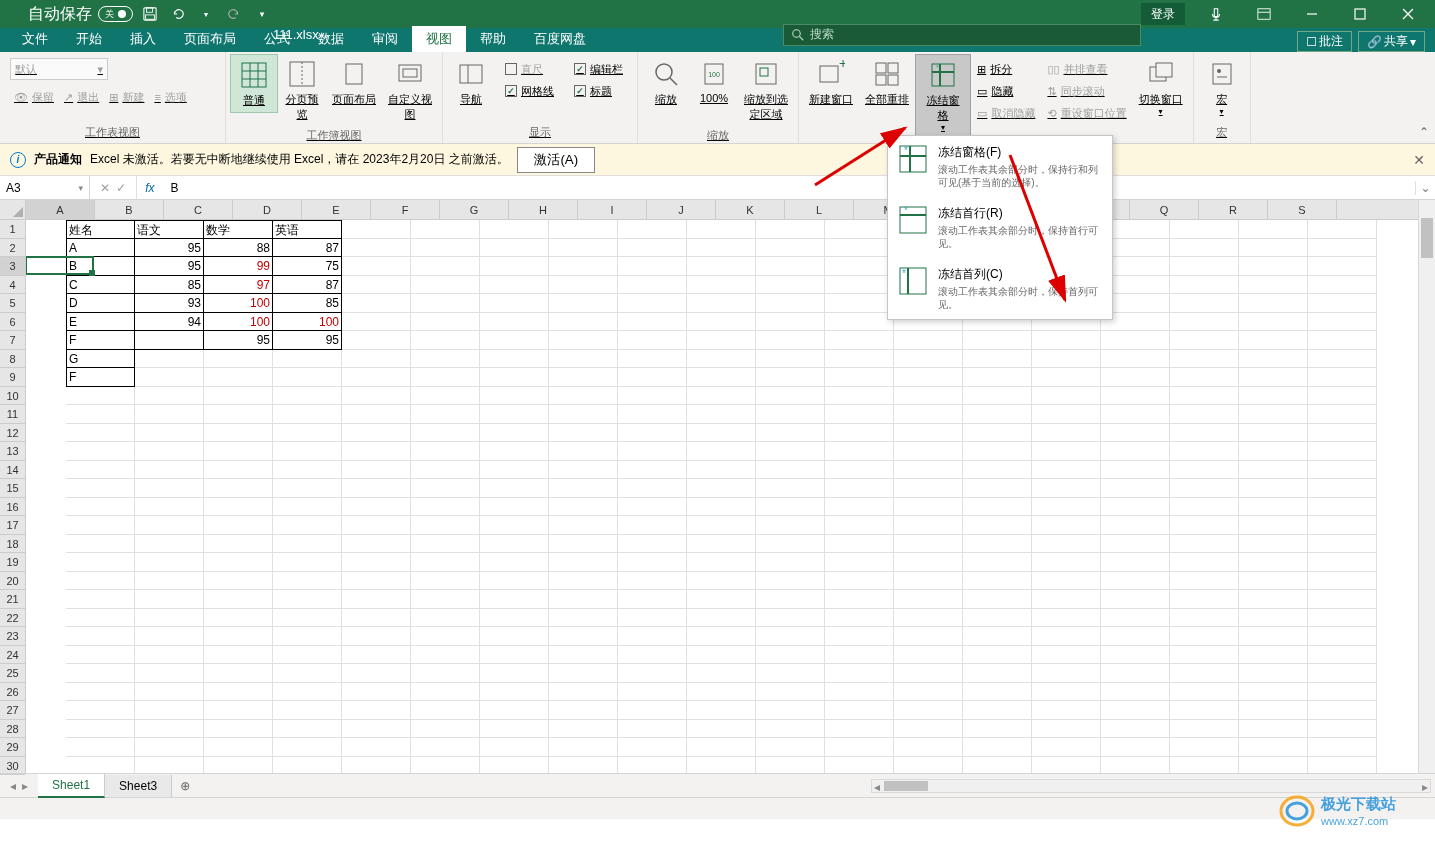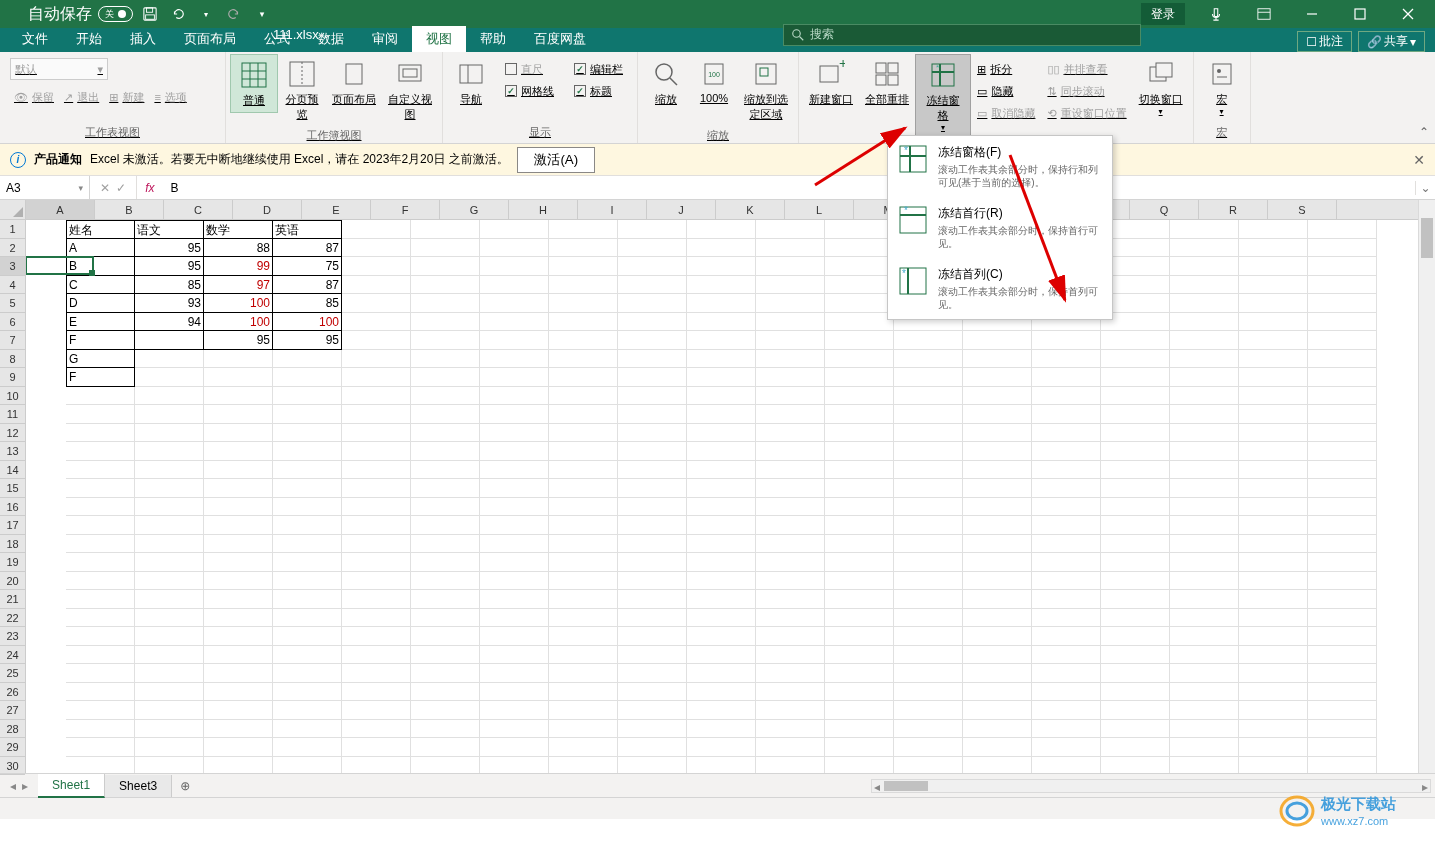--- a/index.html
+++ b/index.html
@@ -46,21 +46,21 @@
 
 .notif { background: #fef7e0; height: 32px; border-bottom: 1px solid #e1dfdd; display: flex; align-items: center; padding: 0 10px; font-size: 12px; gap: 8px; }
 .notif-icon { width: 16px; height: 16px; border: 1.5px solid #0078d4; border-radius: 50%; color: #0078d4; display: inline-flex; align-items: center; justify-content: center; font-size: 10px; font-style: italic; font-weight: bold; }
 .notif-btn { border: 1px solid #8a8886; background: #fff; padding: 3px 16px; cursor: pointer; }
 .notif-close { margin-left: auto; cursor: pointer; color: #666; font-size: 14px; }
 
 
 .formula-bar { height: 24px; border-bottom: 1px solid #d4d4d4; display: flex; align-items: center; background: #fff; }
 .name-box { width: 90px; border-right: 1px solid #d4d4d4; padding: 0 6px; height: 100%; display: flex; align-items: center; justify-content: space-between; }
 .fx-btns { display: flex; align-items: center; gap: 6px; padding: 0 10px; border-right: 1px solid #e1dfdd; height: 100%; color: #a0a0a0; }
-.fx-label { padding: 0 8px; font-style: italic; color: #be185d; }
+.fx-label { padding: 0 8px; font-style: italic; color: #0369a1; }
 .fx-input { flex: 1; padding: 0 8px; }
 .fb-expand { border-left: 1px solid #e1dfdd; width: 20px; text-align: center; color: #777; }
 
 
 .grid-area { position: relative; height: 573px; background: #fff; display: flex; }
 .row-headers { width: 26px; background: #e6e6e6; border-right: 1px solid #ccc; }
 .select-all { height: 20px; border-bottom: 1px solid #ccc; background: #e6e6e6; position: relative; }
 .select-all::after { content: ""; position: absolute; right: 2px; bottom: 2px; border: 5px solid transparent; border-right-color: #b0b0b0; border-bottom-color: #b0b0b0; }
 .row-hd { height: 18.5px; border-bottom: 1px solid #ccc; text-align: center; font-size: 11px; color: #333; line-height: 18px; }
 .row-hd.sel { background: #d2d2d2; }

